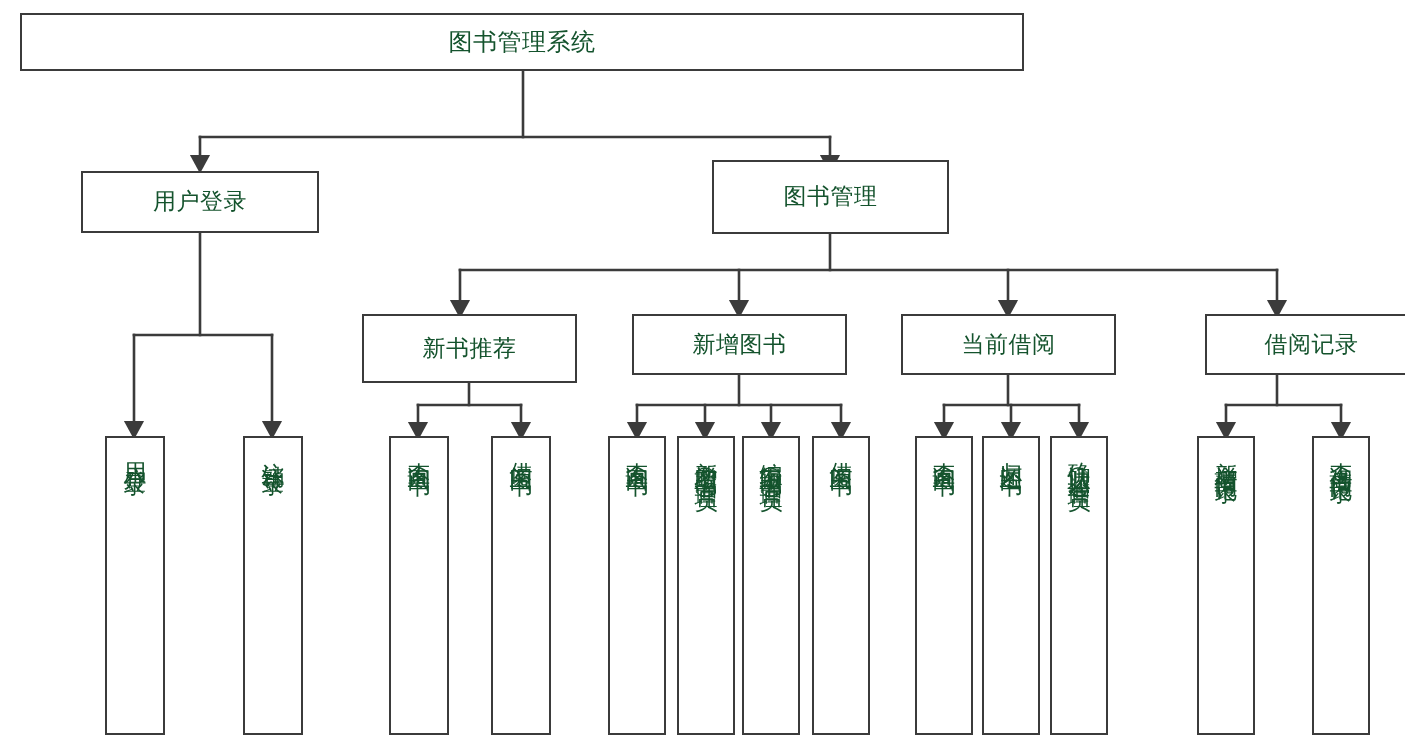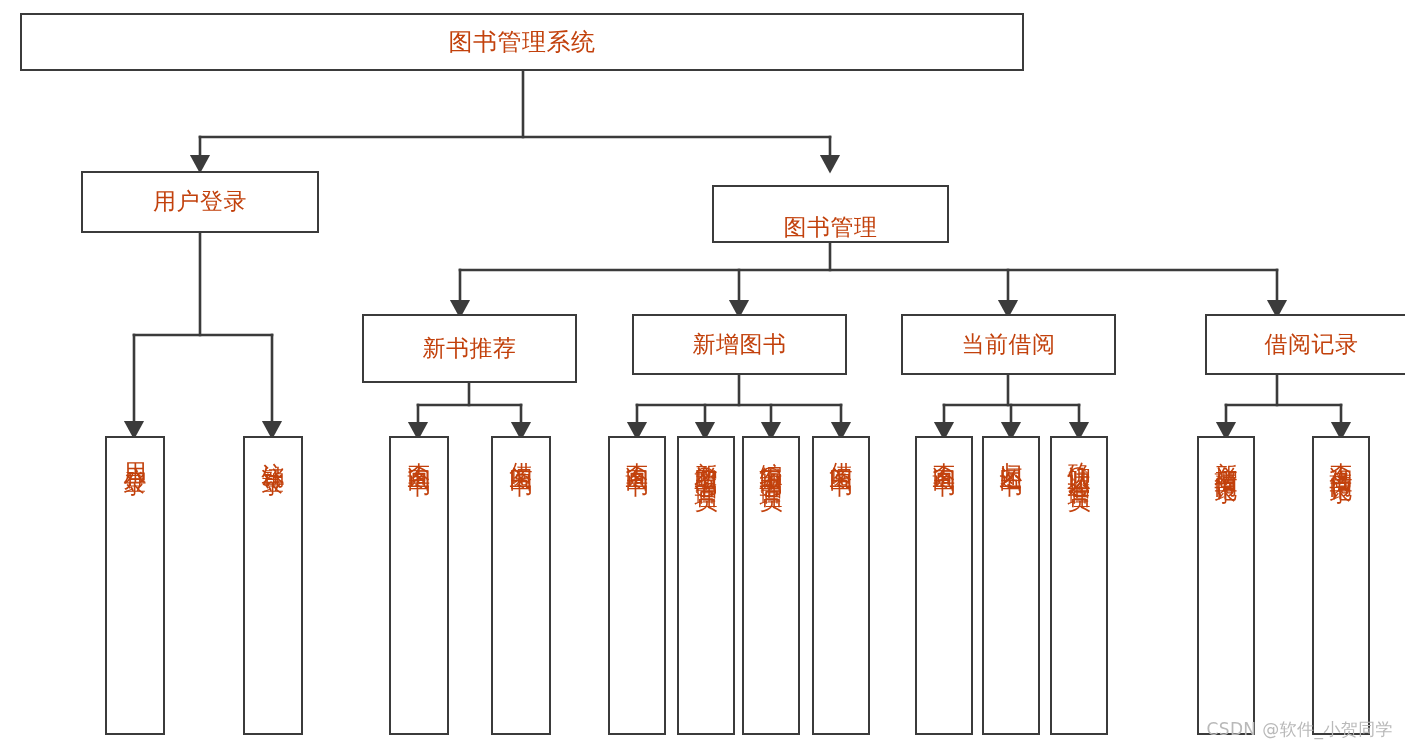--- a/index.html
+++ b/index.html
@@ -27,21 +27,21 @@
     pointer-events: none;
   }
   .node {
     position: absolute;
     box-sizing: border-box;
     border: 2.5px solid #3b3b3b;
     background: #ffffff;
     display: flex;
     align-items: center;
     justify-content: center;
-    color: #c2410c;
+    color: #14532d;
     overflow: hidden;
   }
   .node-label {
     display: block;
     text-align: center;
     line-height: 1.12;
     letter-spacing: 0.5px;
     white-space: nowrap;
   }
   
@@ -132,21 +132,21 @@
   </svg>
 
   <div class="node horiz root" style="left:20px; top:13px; width:1004px; height:58px;">
     <span class="node-label">图书管理系统</span>
   </div>
 
   <div class="node horiz" style="left:81px; top:171px; width:238px; height:62px;">
     <span class="node-label">用户登录</span>
   </div>
 
-  <div class="node horiz" style="left:712px; top:185px; width:237px; height:58px;align-items:flex-end;">
+  <div class="node horiz" style="left:712px; top:160px; width:237px; height:74px;">
     <span class="node-label">图书管理</span>
   </div>
 
   <div class="node horiz" style="left:362px; top:314px; width:215px; height:69px;">
     <span class="node-label">新书推荐</span>
   </div>
 
   <div class="node horiz" style="left:632px; top:314px; width:215px; height:61px;">
     <span class="node-label">新增图书</span>
   </div>
@@ -204,15 +204,14 @@
   </div>
 
   <div class="node vert" style="left:1197px; top:436px; width:58px; height:299px;">
     <span class="node-label">新增借阅记录</span>
   </div>
 
   <div class="node vert" style="left:1312px; top:436px; width:58px; height:299px;">
     <span class="node-label">查询借阅记录</span>
   </div>
 
-  <div class="watermark">CSDN @软件_小贺同学</div>
 
 </div>
 
 </body></html>

